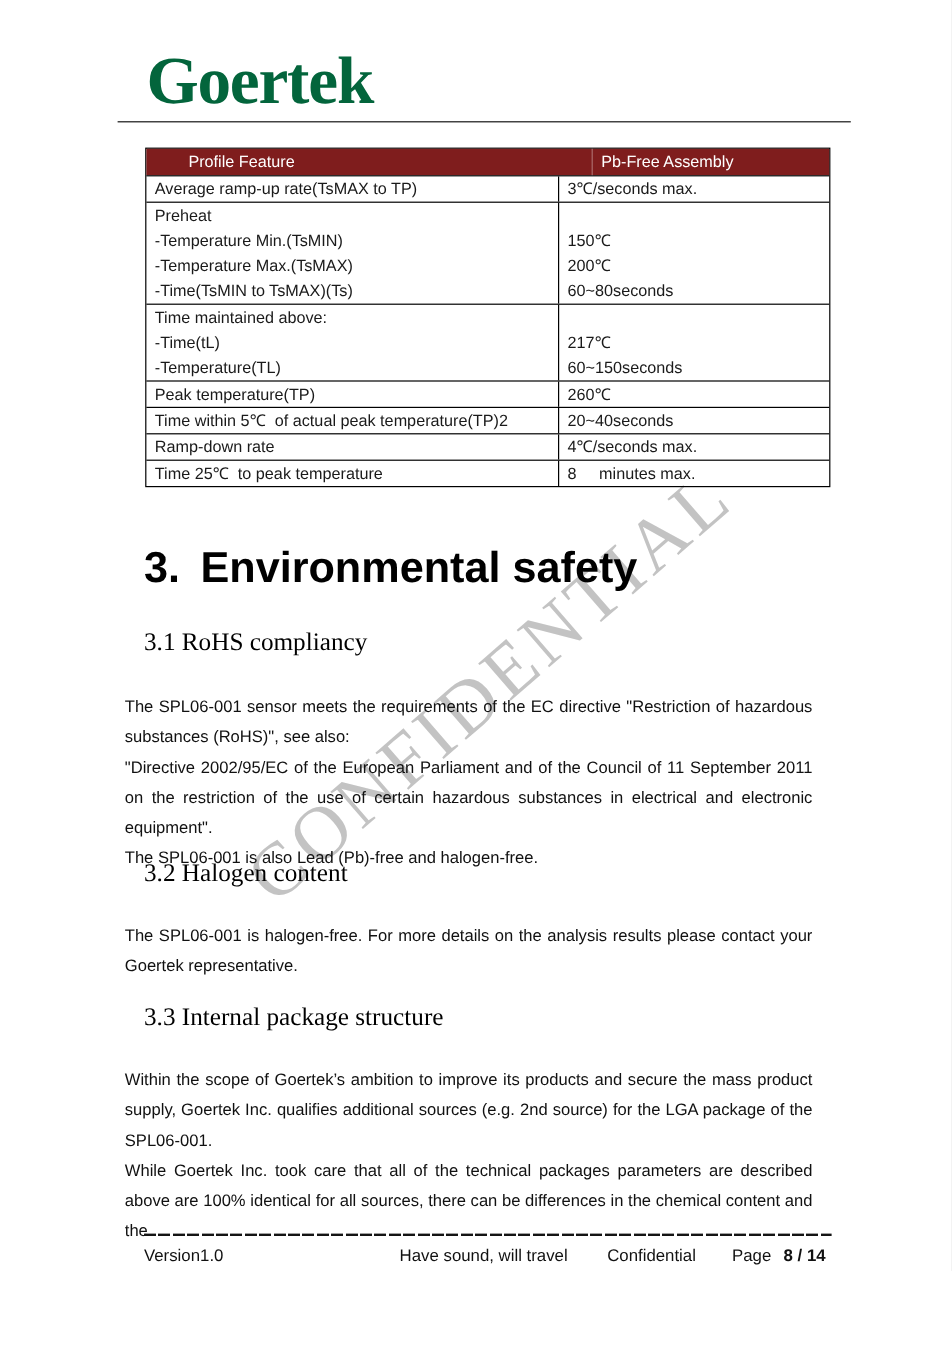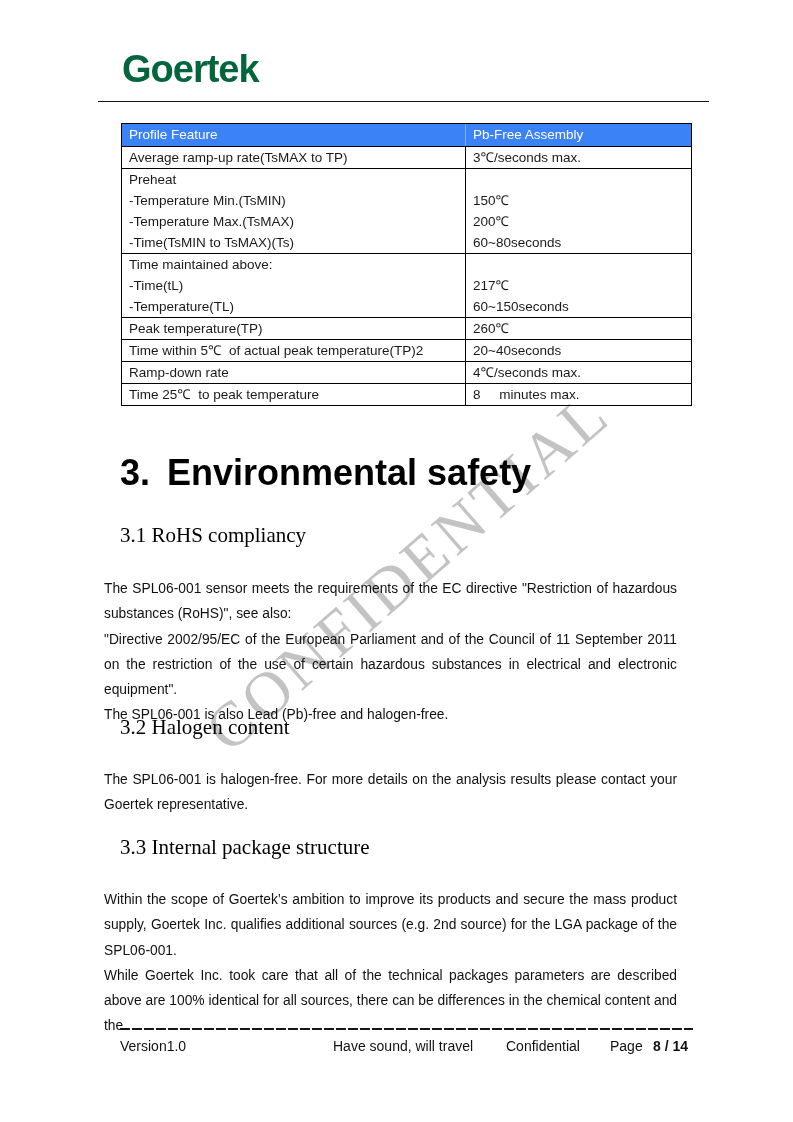--- a/index.html
+++ b/index.html
@@ -7,23 +7,23 @@
     position:relative;
     width:793px;height:1122px;
     margin:0 auto;
     background:#ffffff;
     overflow:hidden;
     font-family:"Liberation Sans", sans-serif;
     color:#1a1a1a;
   }
   
   .logo{
-    position:absolute;left:122px;top:48px;
-    font-size:38px;font-weight:800;letter-spacing:-1px;
-    font-family:Liberation Sans, sans-serif;
+    position:absolute;left:122px;top:36px;
+    font-size:56px;font-weight:800;letter-spacing:-1px;
+    font-family:Liberation Serif, serif;
   }
   .top-rule{
     position:absolute;left:98px;top:101px;width:611px;height:0;
     border-top:1.6px solid #161616;
   }
   
   .watermark{
     position:absolute;left:408px;top:572px;
     transform:translate(-50%,-50%) rotate(-41deg);
     font-family:"Liberation Serif", serif;
@@ -86,21 +86,21 @@
 <div id="page">
 
   <div class="watermark" style="color: rgb(181, 181, 181);">CONFIDENTIAL</div>
 
   <div class="content">
 
     <div class="logo" style="color: rgb(3, 101, 60);">Goertek</div>
     <div class="top-rule"></div>
 
     <div class="reflow-table">
-      <div class="t-header" style="background: #3b82f6; color: rgb(255, 255, 255);">
+      <div class="t-header" style="background: #7f1d1d; color: rgb(255, 255, 255); padding-left: 28px;">
         <div class="t-hcell feature">Profile Feature</div>
         <div class="t-hcell value">Pb-Free Assembly</div>
       </div>
       <div id="table-body">
           <div class="t-row">
             <div class="t-cell feature">
               <div class="t-line">Average ramp-up rate(TsMAX to TP)</div>
             </div>
             <div class="t-cell value">
               <div class="t-line">3℃/seconds max.</div>

